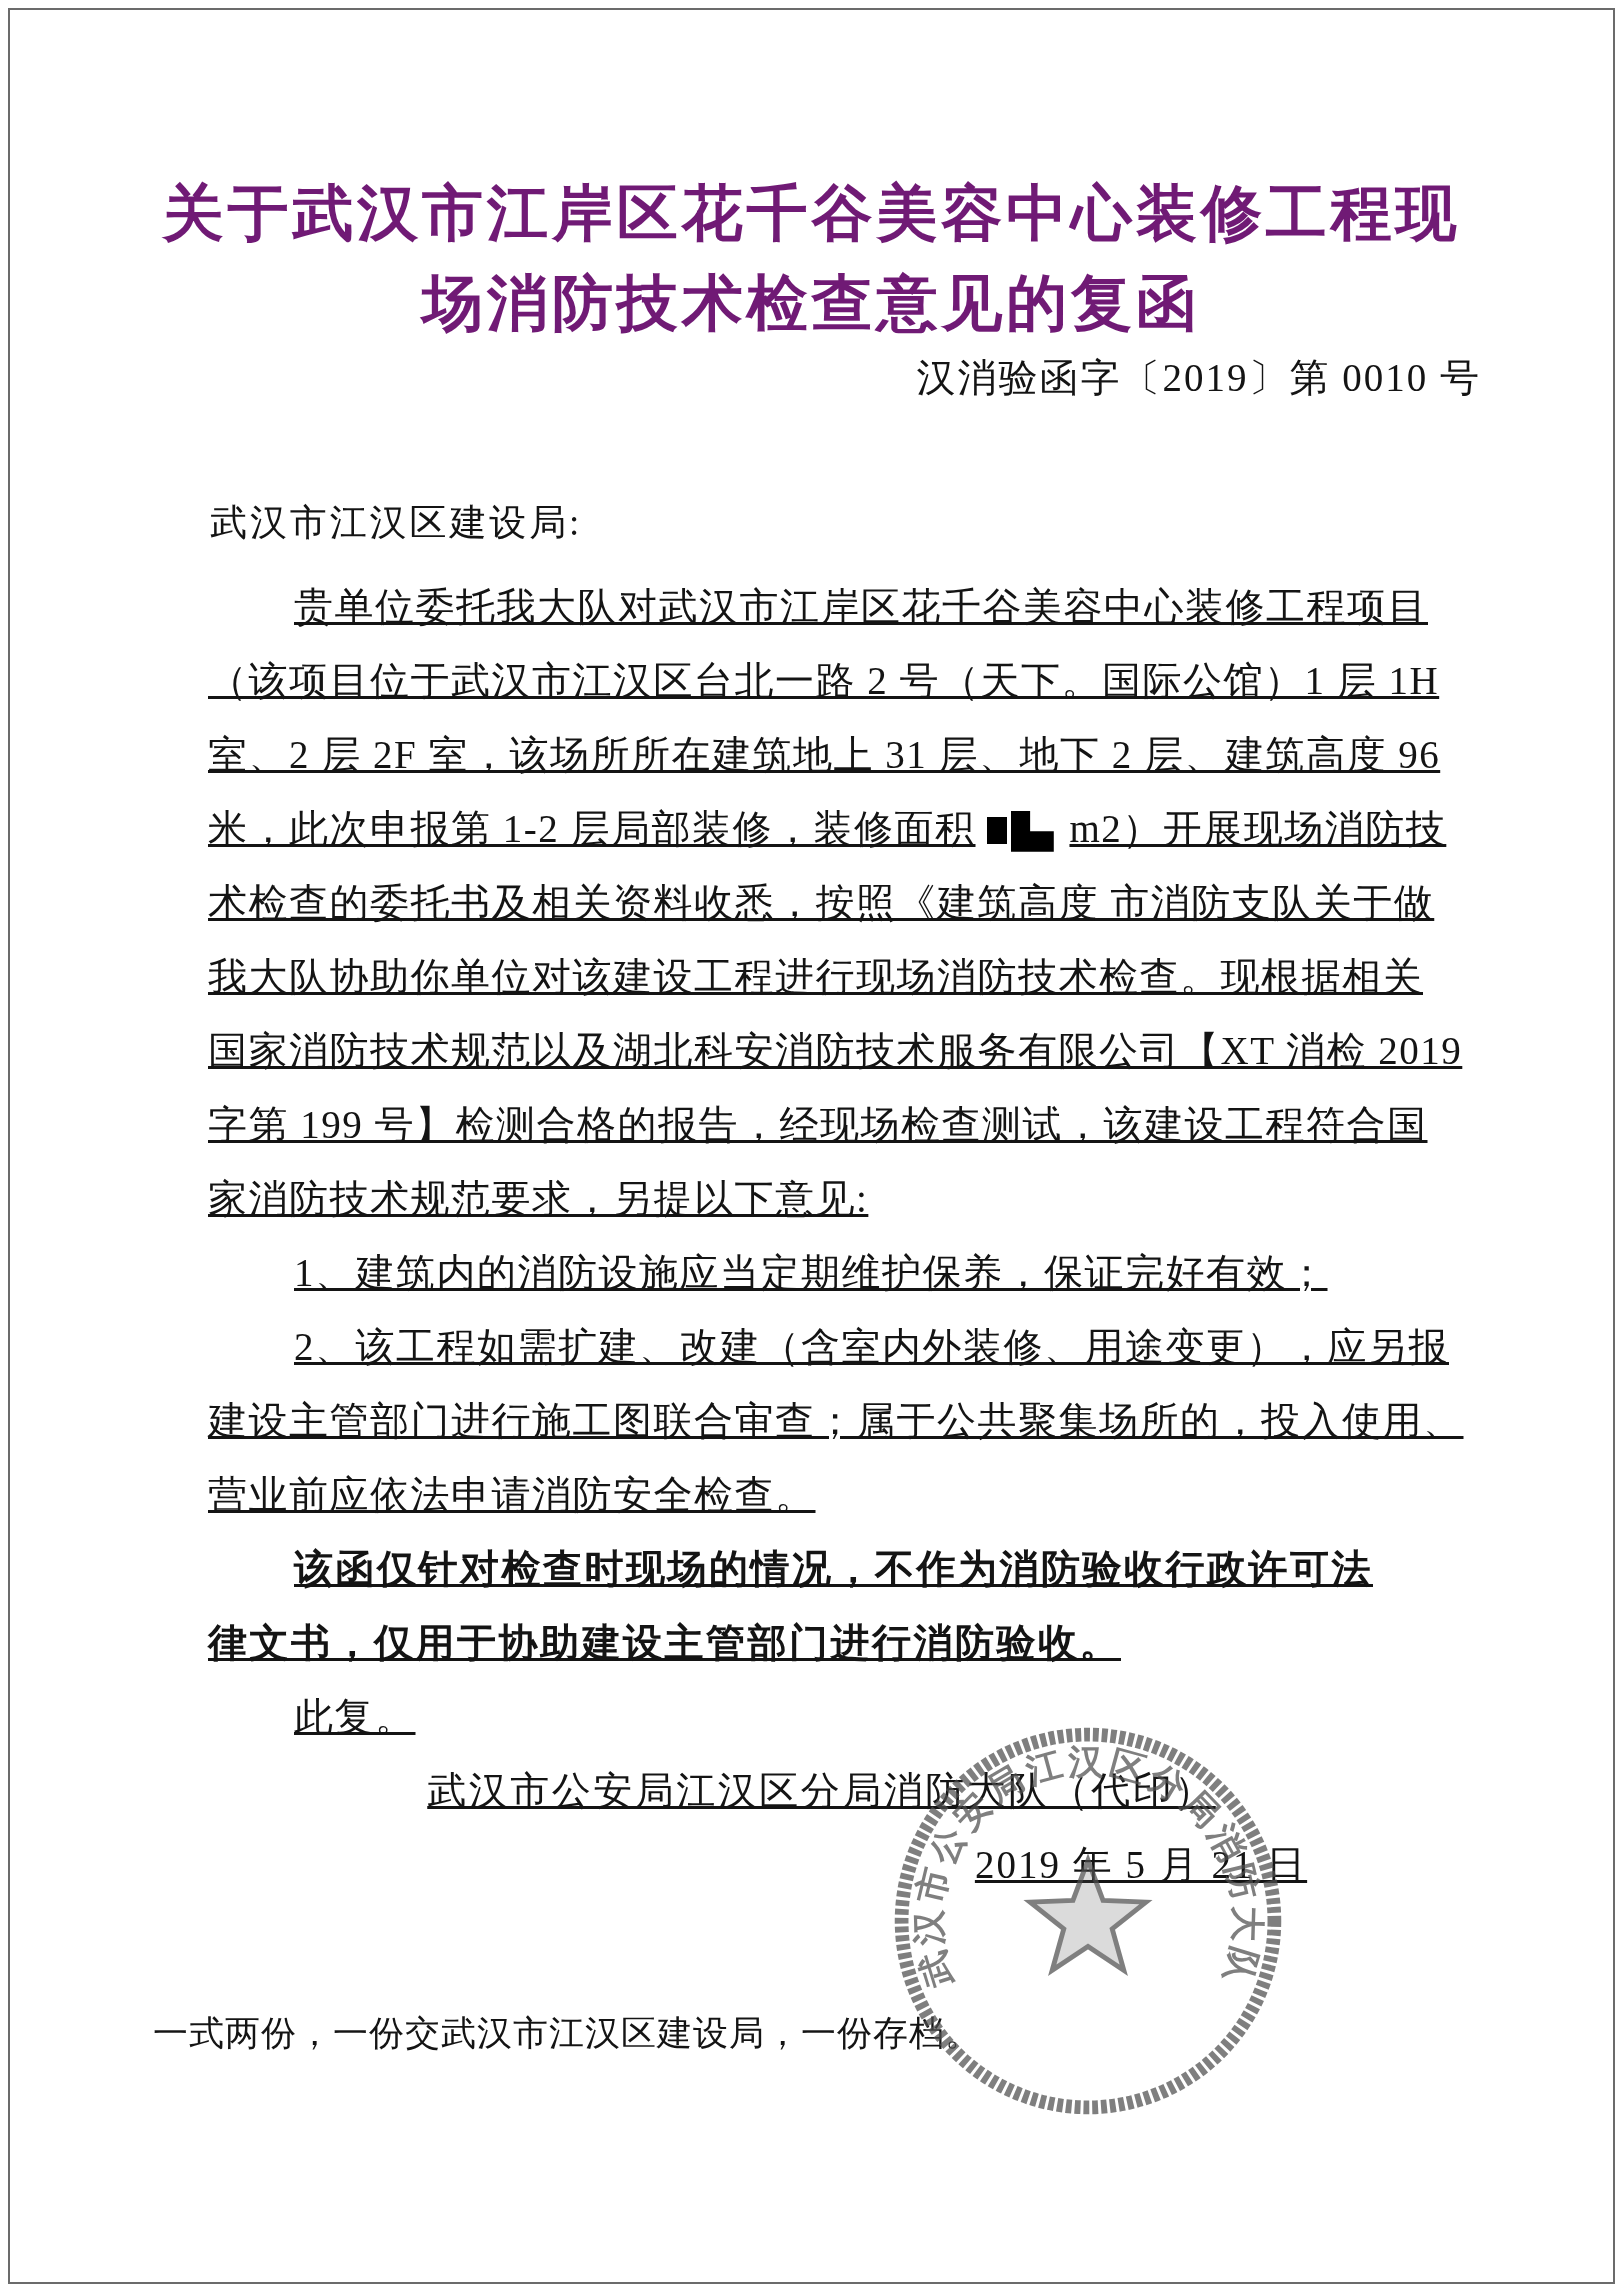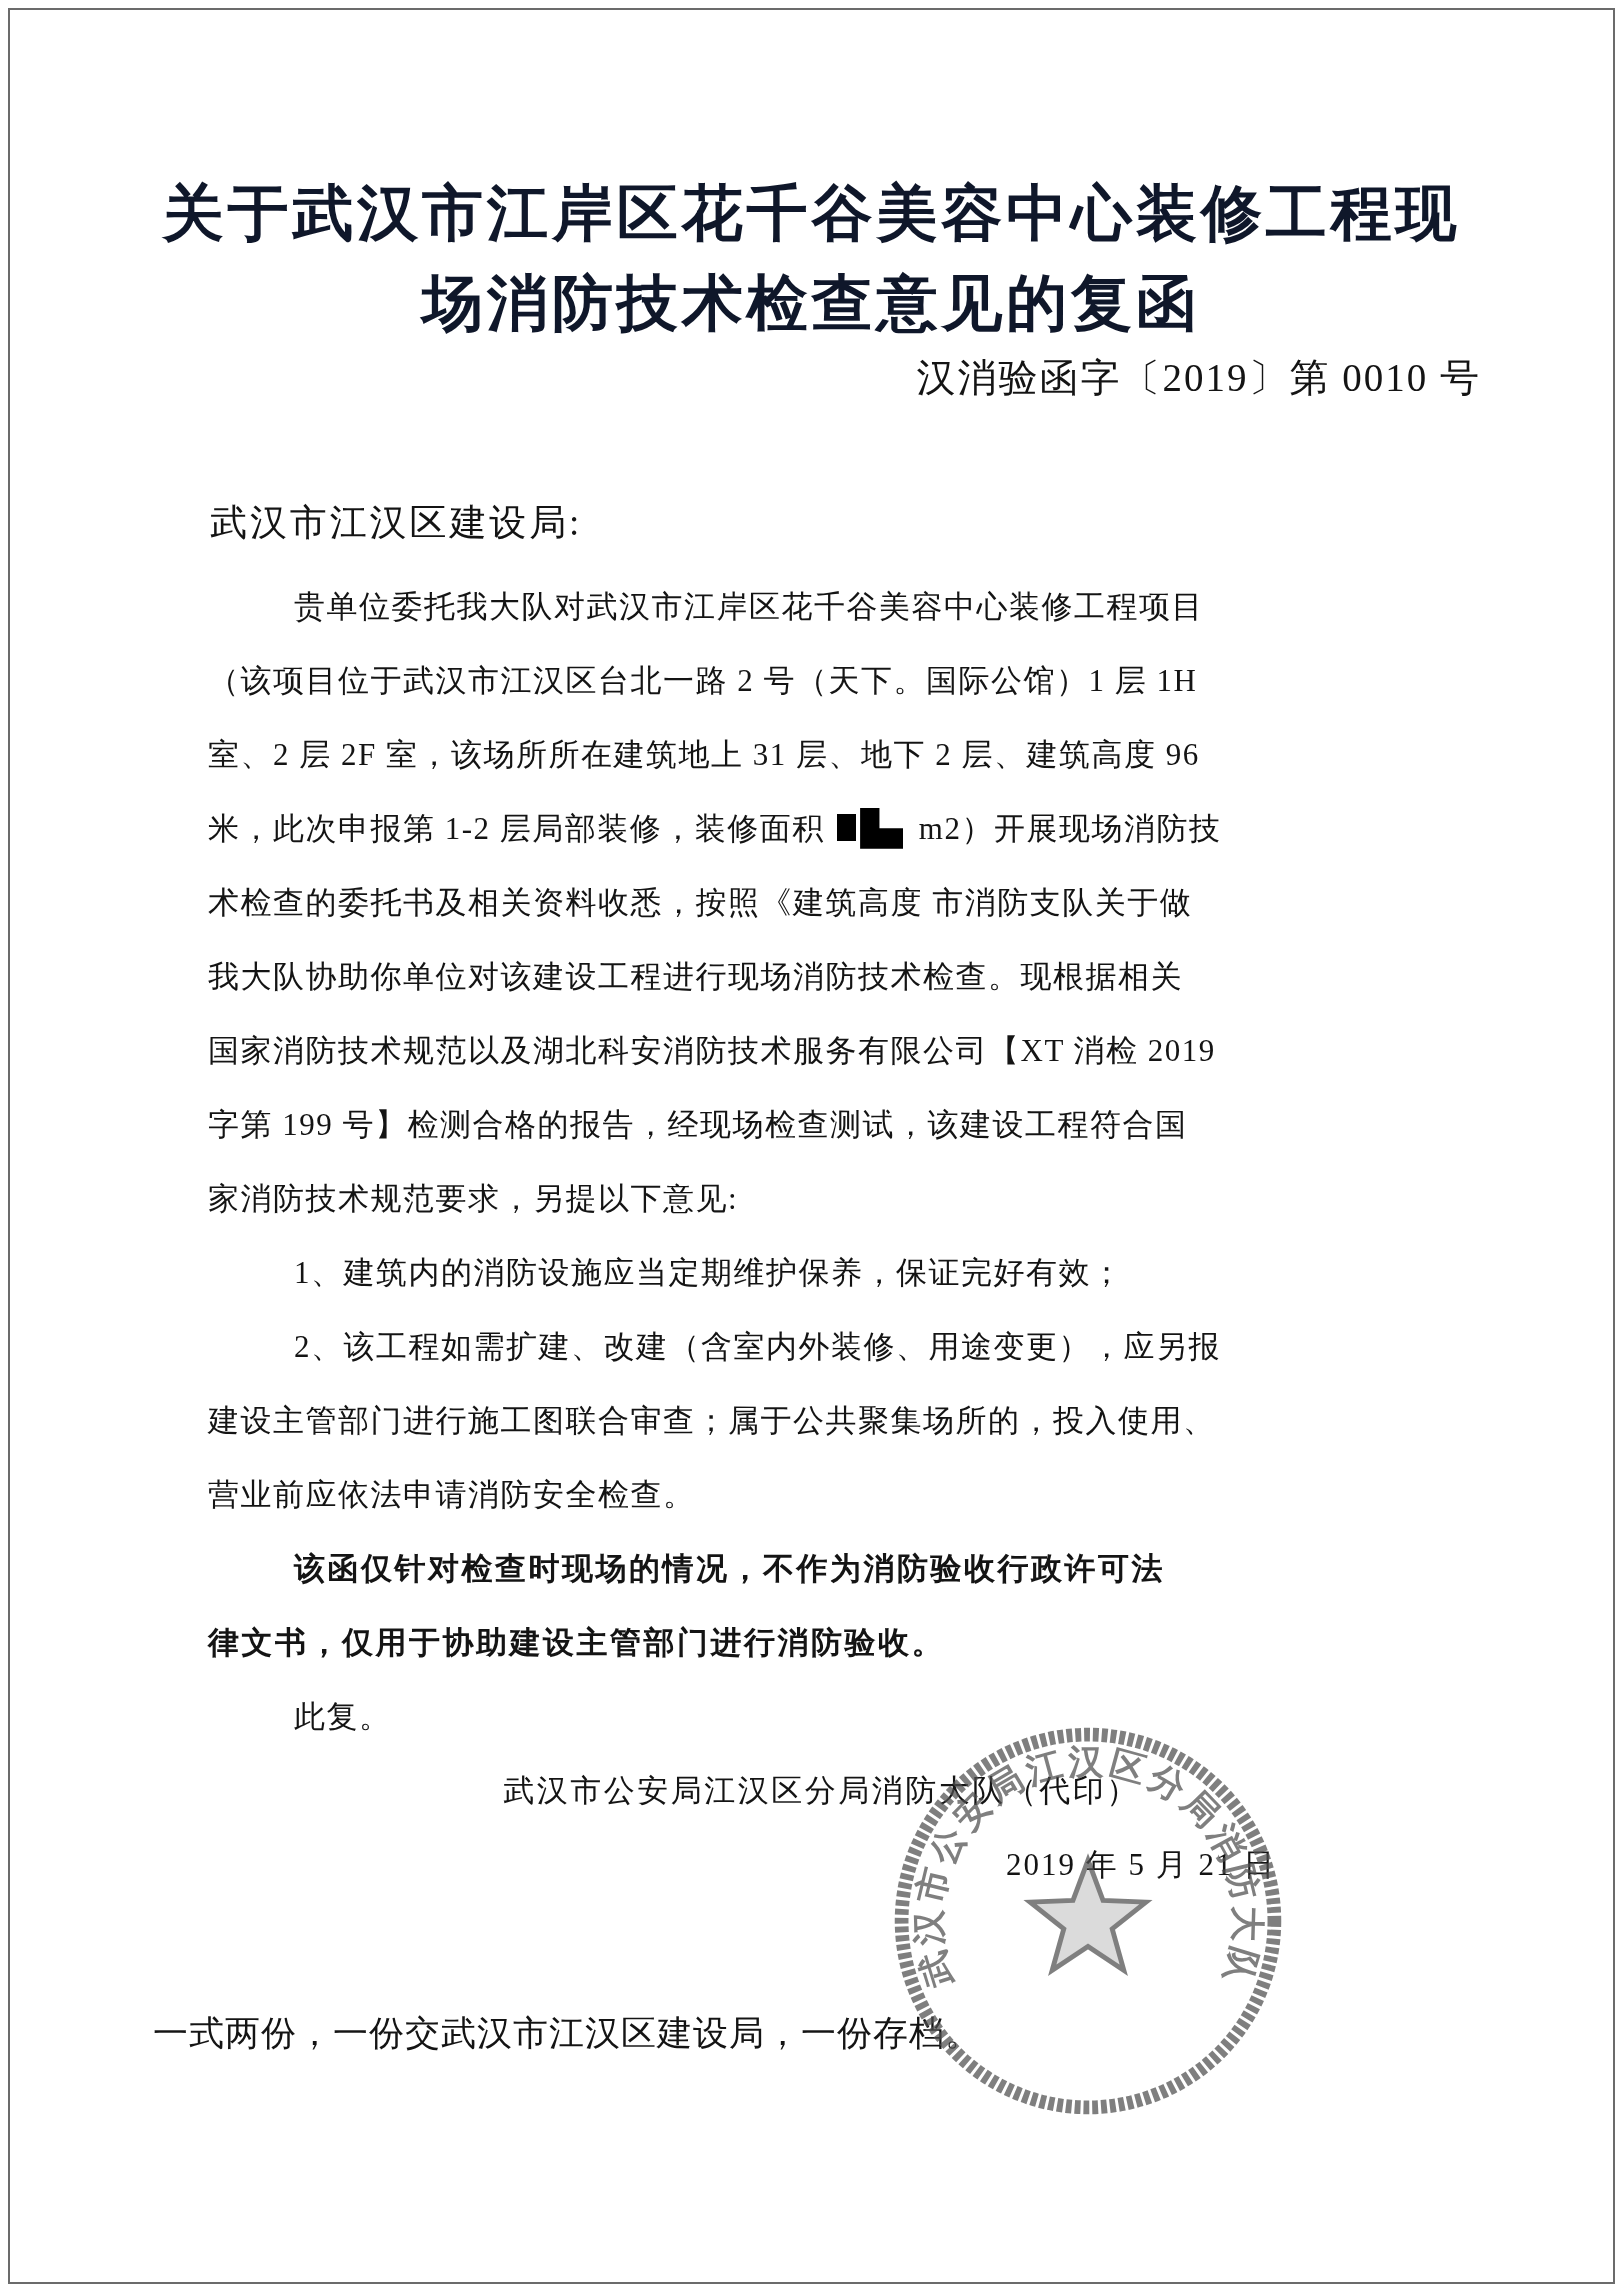--- a/index.html
+++ b/index.html
@@ -6,31 +6,31 @@
   body{
     width:1623px;height:2292px;background:#ffffff;position:relative;overflow:hidden;
     font-family:"Liberation Serif","DejaVu Serif",serif;color:#141414;
   }
   .scan-frame{
     position:absolute;inset:7.8px;border:2px solid rgba(70,70,70,.8);
     pointer-events:none;
   }
   .title{
     position:absolute;top:169px;left:0;width:100%;text-align:center;
-    font-size:61px;font-weight:bold;line-height:90px;letter-spacing:3.9px;color:#0f172a;
+    font-size:61px;font-weight:bold;line-height:90px;letter-spacing:3.9px;color:#701a75;
   }
   .doc-num{
     position:absolute;top:351px;right:142px;font-size:39px;letter-spacing:2px;
   }
   .salutation{
     position:absolute;top:498px;left:210px;font-size:37px;letter-spacing:2.9px;
   }
   .body-block{
     position:absolute;top:570px;left:208px;width:1229px;
-    font-size:31px;letter-spacing:1.5px;
+    font-size:39px;letter-spacing:1.5px;text-decoration:underline;
   }
   .line{height:74px;line-height:74px;white-space:nowrap;}
   .indent{padding-left:86px;}
   .bold{font-weight:bold;letter-spacing:2.5px;}
   .sig-line{text-align:center;padding-right:2px;letter-spacing:2.5px;}
   .date-line{padding-left:637px;letter-spacing:2px;text-align:center;}
   .footer-note{
     position:absolute;top:1980px;left:153px;font-size:35px;letter-spacing:1px;
     line-height:47px;
     margin-top:30px;

